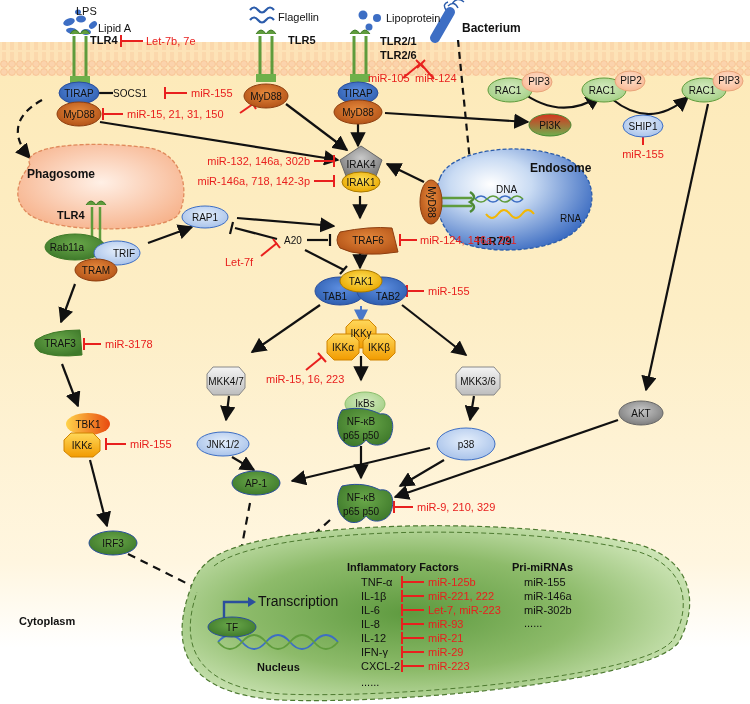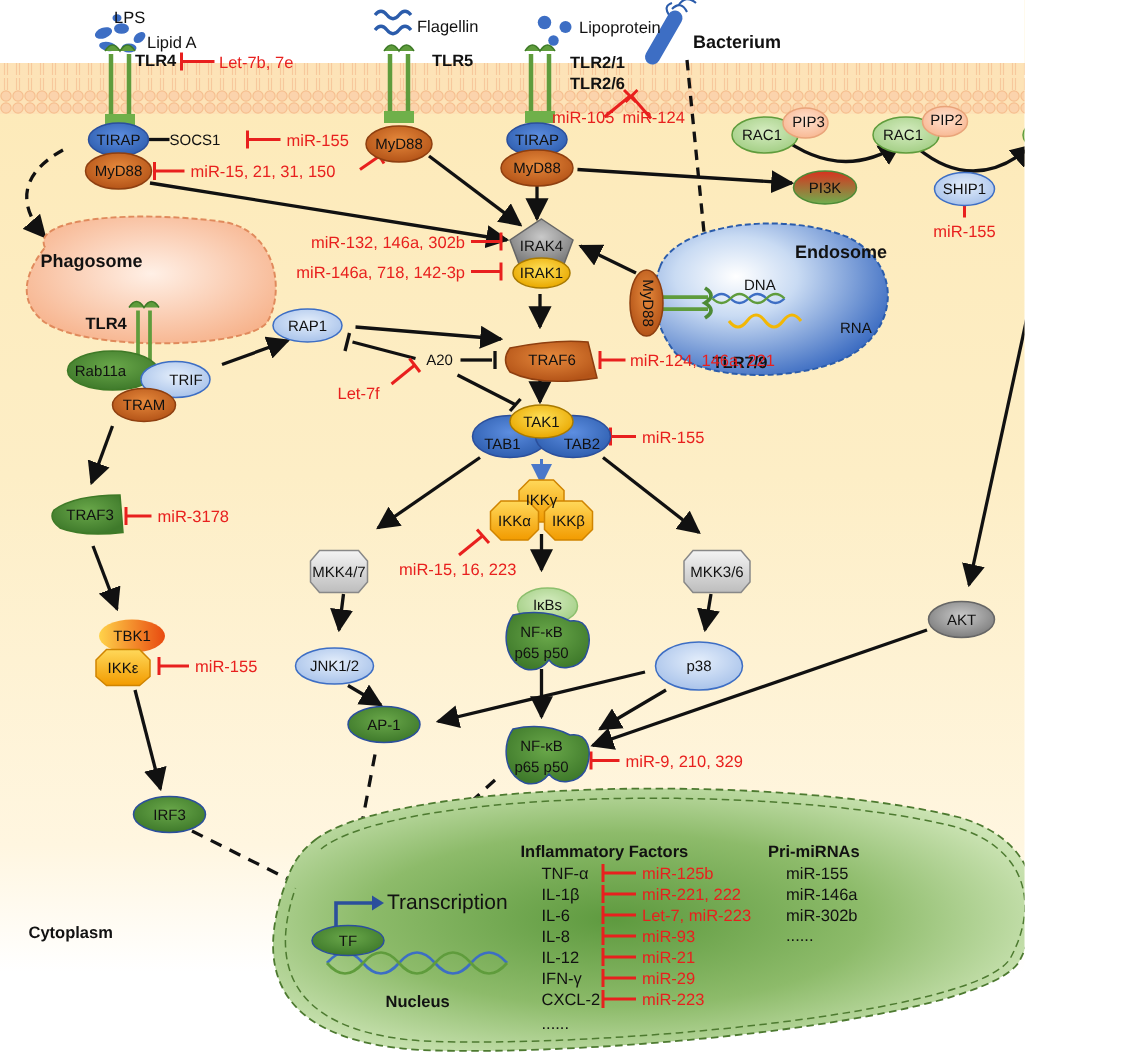--- a/index.html
+++ b/index.html
@@ -1,16 +1,16 @@
 <!DOCTYPE html>
 <html><head>
 <meta charset="utf-8">
 <style>
   html,body{margin:0;padding:0;background:#fff;}
-  #stage{position:relative;width:683px;height:704px;overflow:hidden;
+  #stage{position:relative;width:750px;height:704px;overflow:hidden;
     font-family:"Liberation Sans",sans-serif;
     background:linear-gradient(180deg,#fde9b6 0%,#fdeec6 45%,#fff6e0 80%,#ffffff 92%);}
   #stage svg{position:absolute;left:0;top:0;}
   .t{font-family:"Liberation Sans",sans-serif;}
 </style>
 </head>
 <body>
 
 <div id="stage">
 <svg width="750" height="704" viewBox="0 0 750 704" xmlns="http://www.w3.org/2000/svg">

